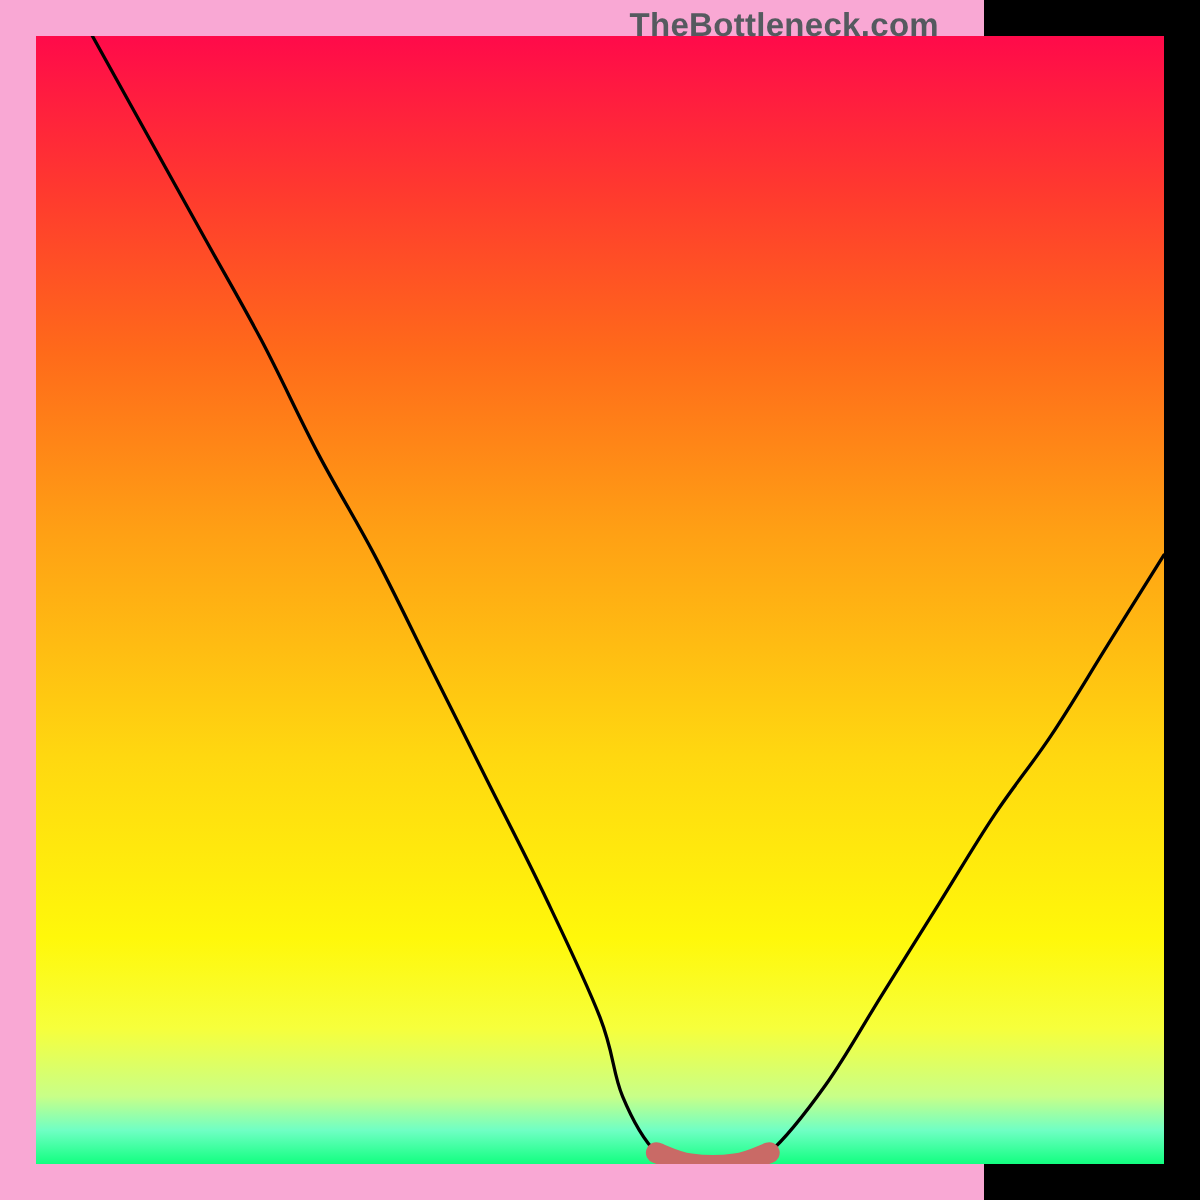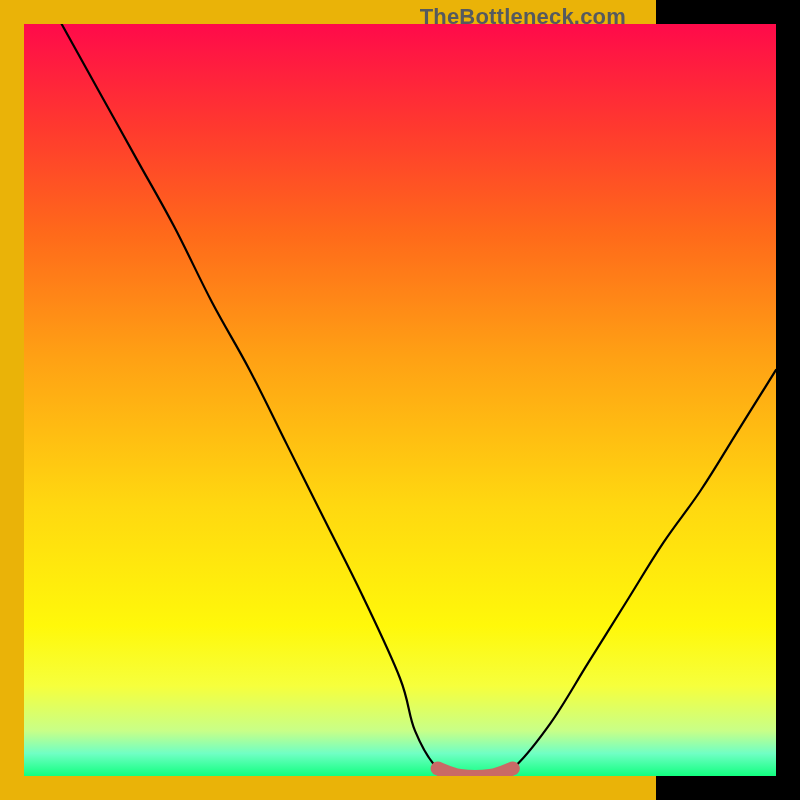--- a/index.html
+++ b/index.html
@@ -8,21 +8,21 @@
     width: 800px;
     height: 800px;
     background: #000;
     overflow: hidden;
     font-family: Arial, Helvetica, sans-serif;
   }
   .frame {
     position: relative;
     width: 656px;
     height: 800px;
-    background: #eab308;
+    background: #f9a8d4;
   }
   .plot-area {
     position: absolute;
     left: 24px;
     top: 24px;
     width: 752px;
     height: 752px;
     
     background: linear-gradient(
       to bottom,

